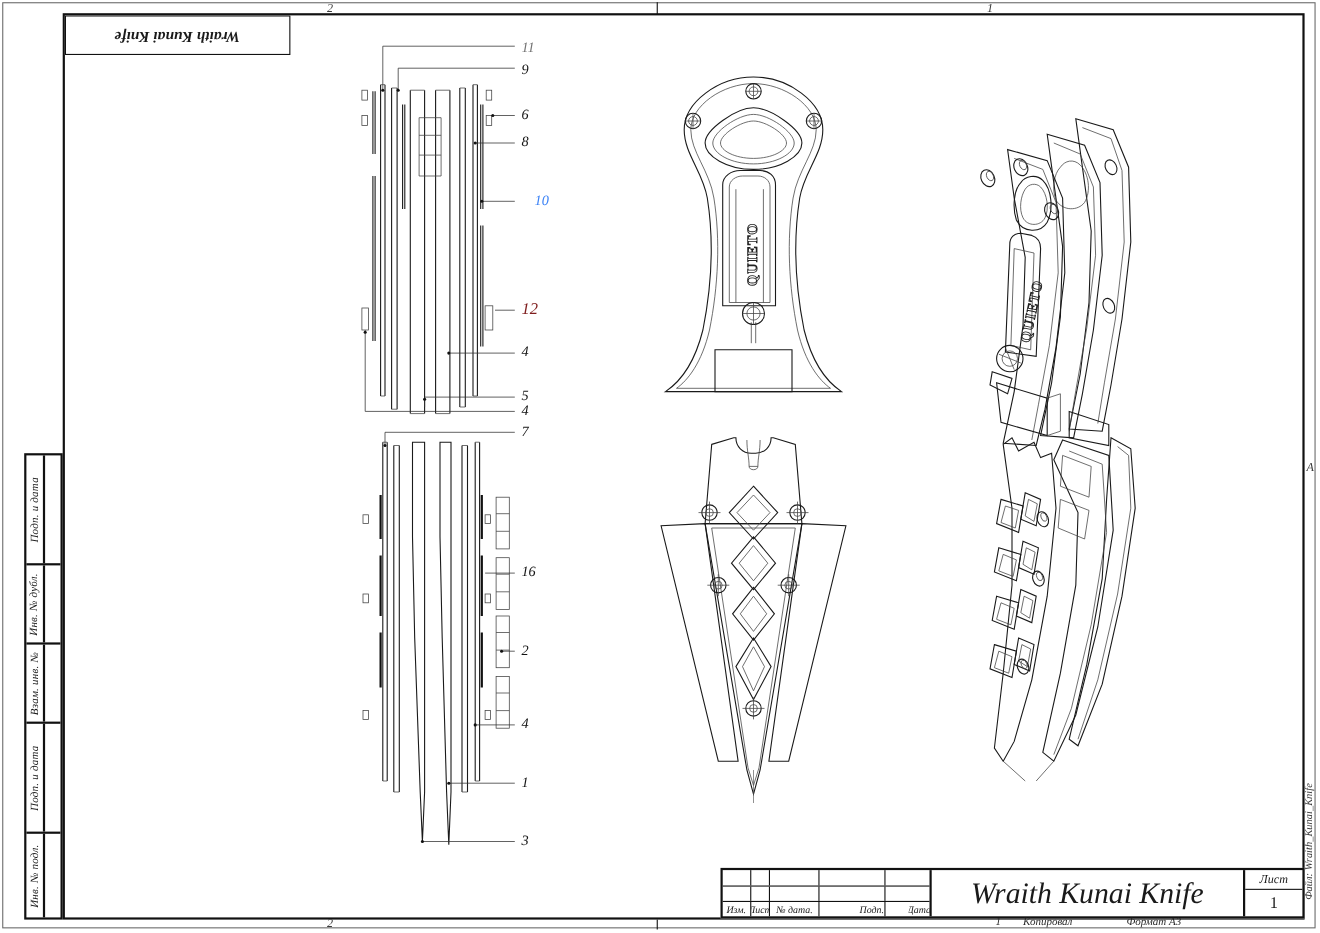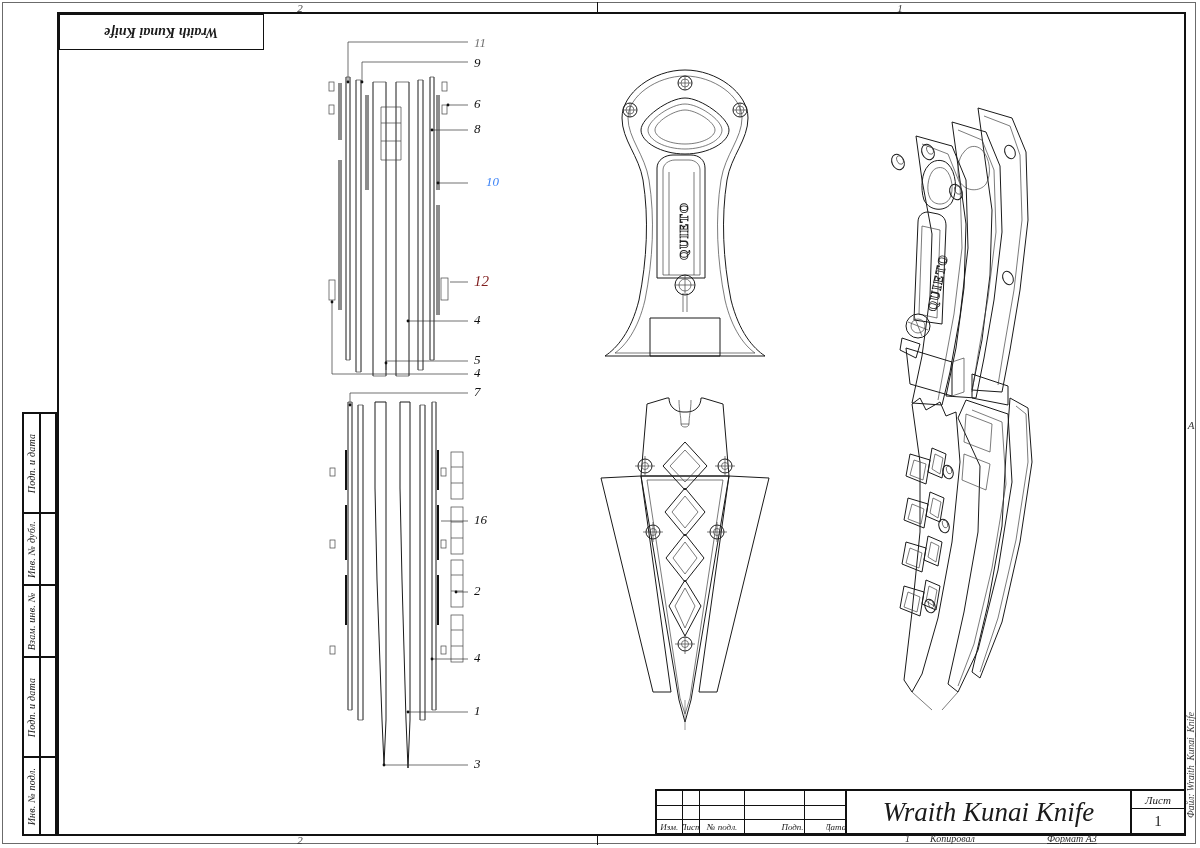--- a/index.html
+++ b/index.html
@@ -512,31 +512,31 @@
       <div class="rev-r">
         <div class="rev-c c1"></div>
         <div class="rev-c c2"></div>
         <div class="rev-c c3"></div>
         <div class="rev-c c4"></div>
         <div class="rev-c c5"></div>
       </div>
       <div class="rev-r last">
         <div class="rev-c c1">Изм.</div>
         <div class="rev-c c2">Лист</div>
-        <div class="rev-c c3">№ подл.</div>
+        <div class="rev-c c3">№ дата.</div>
         <div class="rev-c c4">Подп.</div>
         <div class="rev-c c5">Дата</div>
       </div>
     </div>
     <div class="tname">
       <span>Wraith Kunai Knife</span>
     </div>
     <div class="tsheet">
       <div class="tsheet-t">Лист</div>
       <div class="tsheet-b">1</div>
     </div>
   </div>
 
   <div class="foot" style="left:905px;">1</div>
   <div class="foot" style="left:930px;text-align:right;">Копировал</div>
-  <div class="foot" style="left:1047px;text-decoration:underline;">Формат А3</div>
+  <div class="foot" style="left:1024px;">Формат А3</div>
 
 </div>
 
 </body></html>

